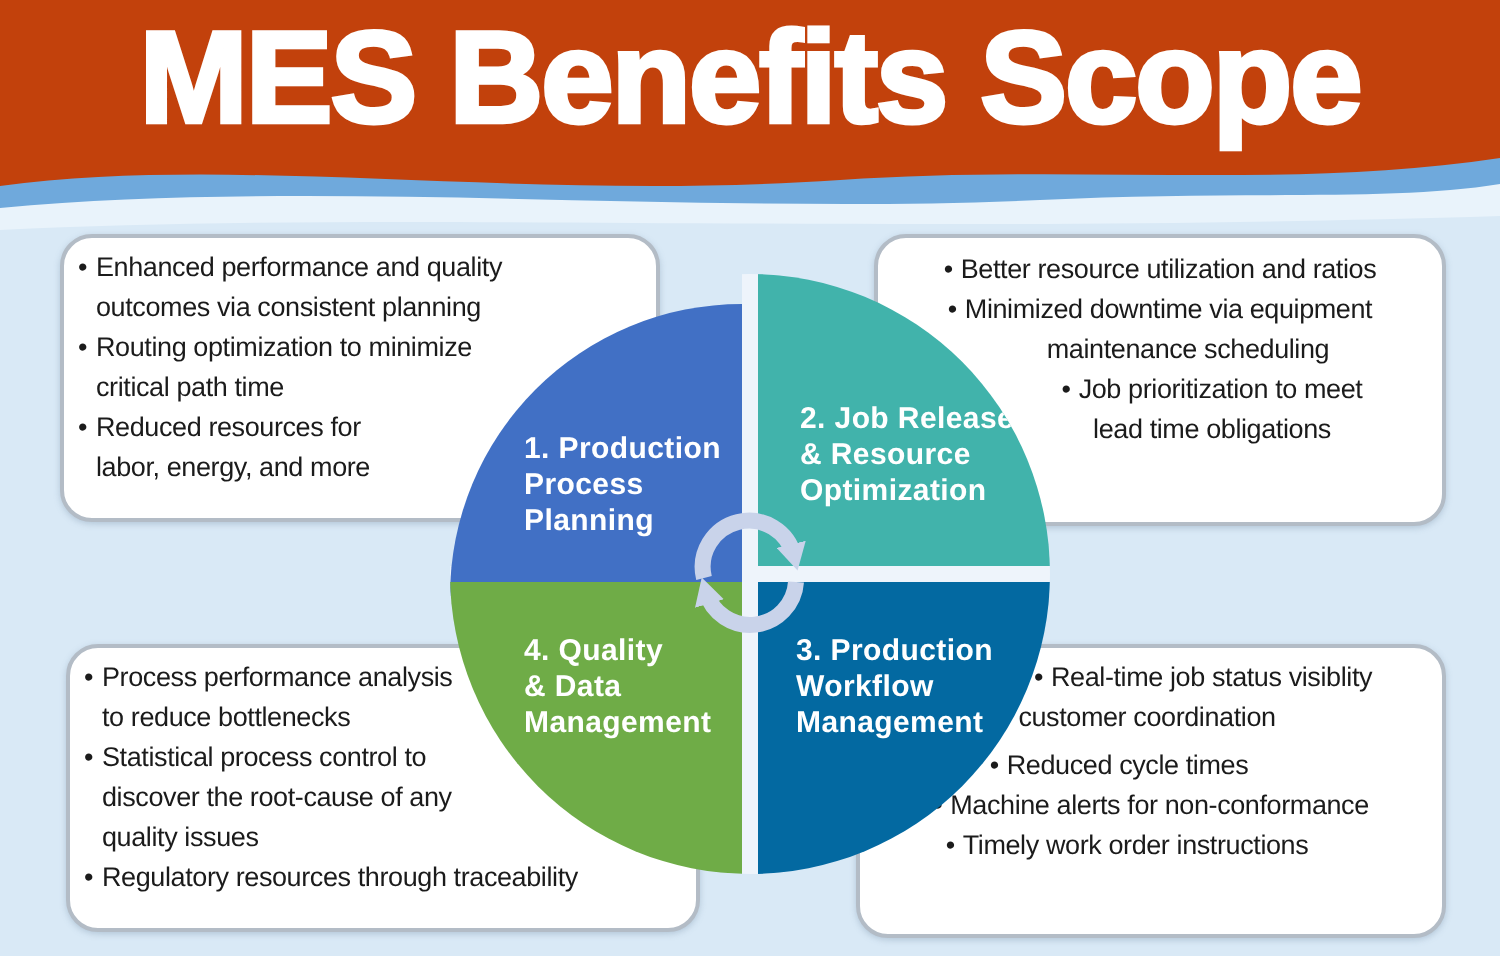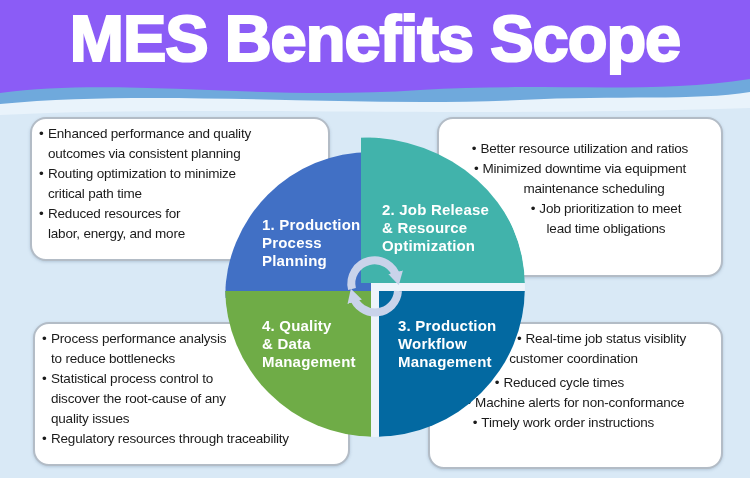--- a/index.html
+++ b/index.html
@@ -20,51 +20,51 @@
     position:absolute;background:#ffffff;border:2px solid #b3bcc6;border-radius:16px;
     color:#1b1b1b;font-size:13.5px;letter-spacing:-0.2px;line-height:20px;
     padding:5px 7px;box-shadow:0 1px 3px rgba(110,135,160,.35);z-index:1;
   }
   .box .ln{white-space:nowrap;}
   .box.left-align .ln{position:relative;padding-left:9px;}
   .box.left-align .blt{position:absolute;left:0;top:0;}
   .box.center-align{text-align:center;}
   .box.center-align .blt{margin-right:4px;}
   .box-top-left{left:30px;top:117px;width:282px;height:130px;}
-  .box-top-right{left:437px;top:117px;width:268px;height:131px;padding-top:20px;}
+  .box-top-right{left:437px;top:117px;width:268px;height:131px;padding-top:6px;}
   .box-bottom-left{left:33px;top:322px;width:299px;height:130px;}
   .box-bottom-right{left:428px;top:322px;width:277px;height:133px;}
   
   .wheel{
     position:absolute;left:225px;top:137px;width:300px;height:300px;
     border-radius:50%;overflow:hidden;z-index:2;
   }
   .cross-v{position:absolute;left:146px;top:0;width:8px;height:300px;background:#eef4fb;}
   .cross-h{position:absolute;left:0;top:146px;width:300px;height:8px;background:#eef4fb;}
   .quad{position:absolute;width:146px;height:146px;}
   .q1{left:0;top:15px;border-top-left-radius:100%;}
-  .q2{right:0;top:0;border-top-right-radius:100%;padding-left:18px;}
+  .q2{right:0;top:0;border-top-right-radius:100%;}
   .q3{right:0;bottom:0;border-bottom-right-radius:100%;}
   .q4{left:0;bottom:0;border-bottom-left-radius:100%;}
   .qlabel{
     position:absolute;color:#ffffff;font-weight:bold;font-size:15px;line-height:18px;
     letter-spacing:.2px;white-space:pre-line;
   }
   .q1 .qlabel{left:37px;top:64px;}
   .q2 .qlabel{left:21px;top:64px;}
   .q3 .qlabel{left:19px;top:26px;}
   .q4 .qlabel{left:37px;top:26px;}
   .center-icon{position:absolute;left:115px;top:113px;width:70px;height:72px;}
 </style>
 </head>
 <body>
 
 <div class="stage" style="background-color: rgb(217, 233, 246);">
 
-  <div class="header" style="background-color: #8b5cf6;">
+  <div class="header" style="background-color: #c2410c;">
     <div class="header-title">MES Benefits Scope</div>
     <svg class="waves" viewBox="0 0 750 46" preserveAspectRatio="none">
       <path d="M0,20 C120,4 260,28 420,17 C540,9 645,22 750,6 L750,46 L0,46 Z" fill="#6fa9dc"></path>
       <path d="M0,31 C160,16 350,35 520,27 C620,22 695,28 750,19 L750,46 L0,46 Z" fill="#e9f3fb"></path>
       <path d="M0,42 C200,32 430,45 750,35 L750,46 L0,46 Z" fill="#d9e9f6"></path>
     </svg>
   </div>
 
   <div class="box left-align box-top-left">
       <div class="ln"><span class="blt">•</span><span>Enhanced performance and quality</span></div>

